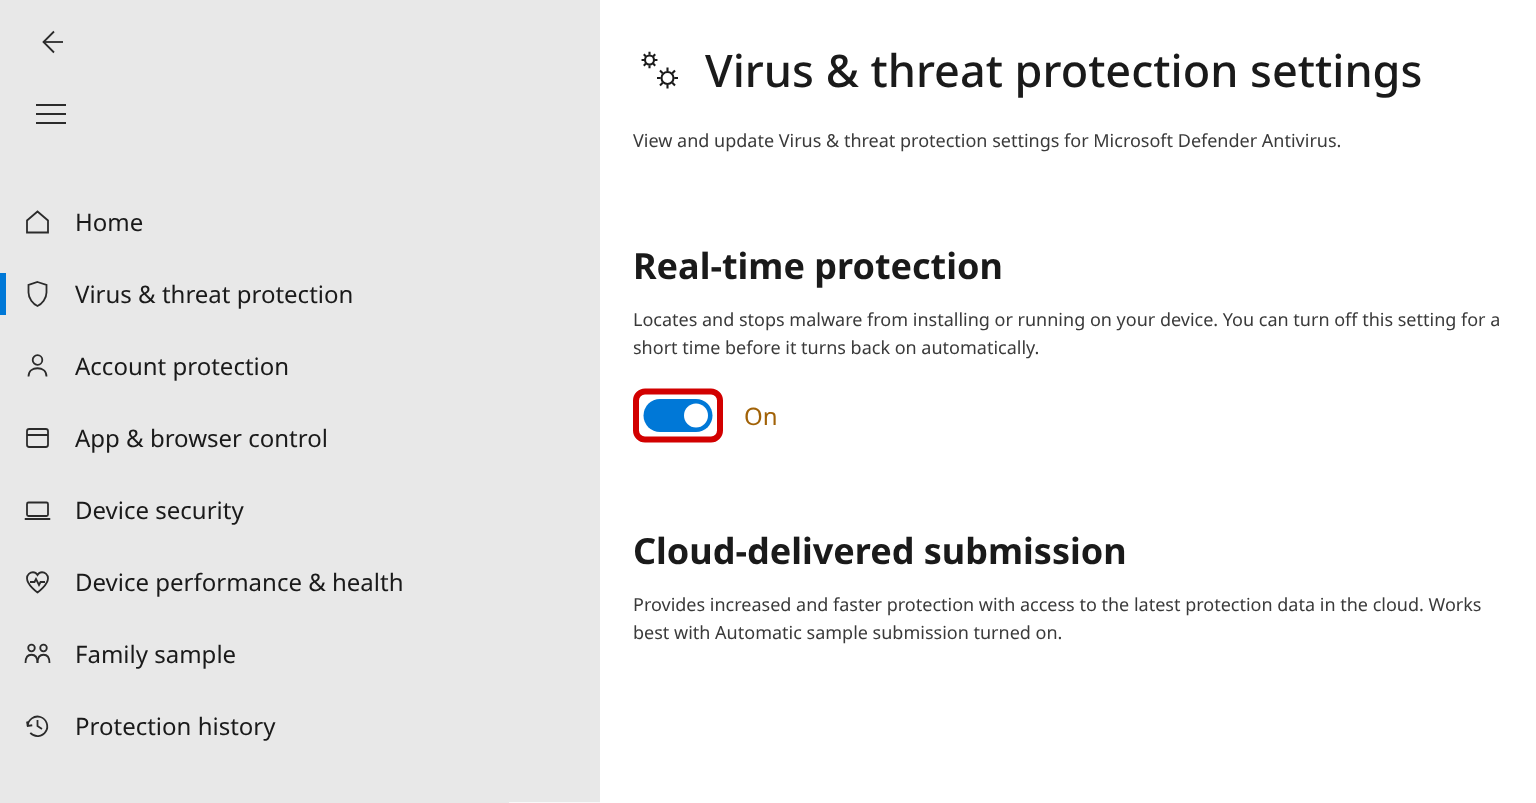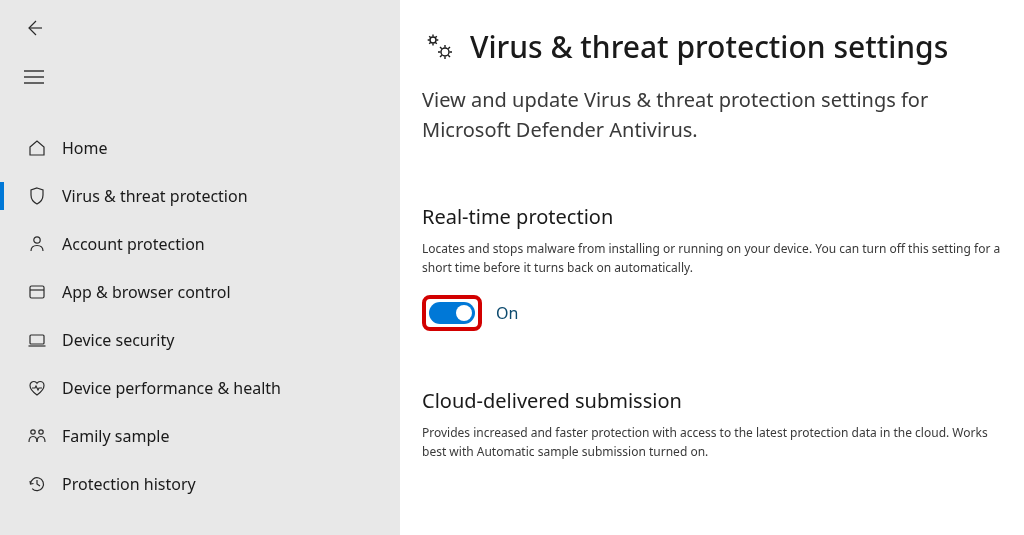--- a/index.html
+++ b/index.html
@@ -43,21 +43,21 @@
       cursor: pointer;
     }
     .nav-list {
       display: flex;
       flex-direction: column;
     }
     .sidebar-item {
       display: flex;
       align-items: center;
       height: 48px;
-      padding-left: 26px;
+      padding-left: 14px;
       cursor: pointer;
       position: relative;
     }
     .sidebar-item.active::before {
       content: "";
       position: absolute;
       left: 0;
       top: 10px;
       bottom: 10px;
       width: 4px;
@@ -95,31 +95,31 @@
       display: flex;
       align-items: center;
       justify-content: center;
     }
     .page-title {
       font-size: 30px;
       font-weight: 500;
       color: #1a1a1a;
     }
     .page-subtitle {
-      font-size: 20px;
+      font-size: 12px;
       color: #3a3a3a;
       line-height: 1.5;
       margin-bottom: 58px;
     }
     .section {
       margin-bottom: 56px;
     }
     .section-title {
-      font-size: 20px;
-      font-weight: 400;
+      font-size: 24px;
+      font-weight: 700;
       color: #1a1a1a;
       margin-bottom: 10px;
     }
     .section-desc {
       font-size: 12px;
       color: #3a3a3a;
       line-height: 1.55;
       margin-bottom: 18px;
     }
     .toggle-row {
@@ -145,21 +145,21 @@
       position: absolute;
       right: 3px;
       top: 3px;
       width: 16px;
       height: 16px;
       border-radius: 50%;
       background: #ffffff;
     }
     .toggle-label {
       font-size: 16px;
-      color: #0c4a6e;
+      color: #a16207;
     }
   </style>
 </head>
 <body>
 
 <div class="sidebar">
   <div class="top-controls">
     <div class="back-btn">
       <span class="icon">
         <svg width="20" height="20" viewBox="0 0 20 20" fill="none" stroke="#2b2b2b" stroke-width="1.2">

